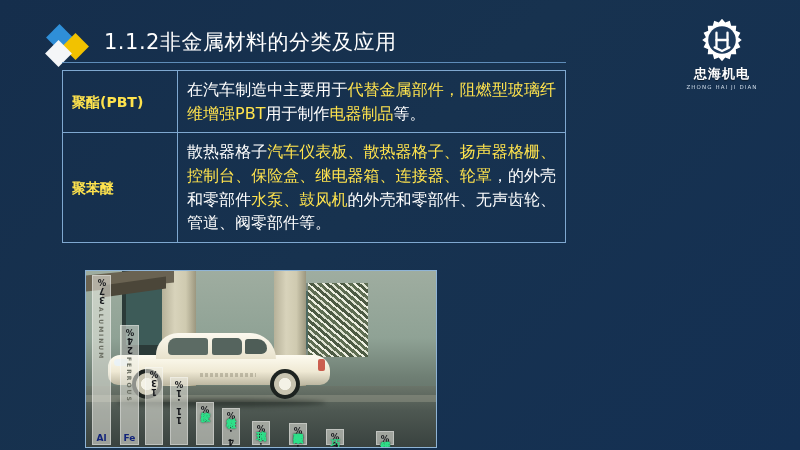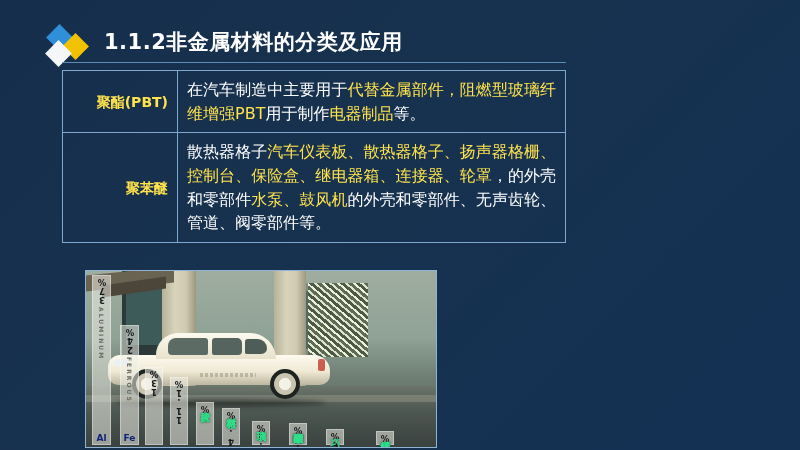--- a/index.html
+++ b/index.html
@@ -13,21 +13,21 @@
 
   
   .header{position:absolute;left:0;top:0;width:800px;height:62px;}
   .logo-diamonds{position:absolute;left:48px;top:28px;width:52px;height:36px;}
   .dmd{position:absolute;width:19px;height:19px;transform:rotate(45deg);}
   .dmd.blue{left:2px;top:0px;background:#2f8fd8;}
   .dmd.yellow{left:18px;top:9px;background:#f2c200;}
   .dmd.white{left:1px;top:16px;background:#f4f6f8;}
   .slide-title{
     position:absolute;left:104px;top:28px;
-    font-size:21px;font-weight:bold;color:#ffffff;letter-spacing:.5px;
+    font-size:21px;font-weight:normal;color:#ffffff;letter-spacing:.5px;
     white-space:nowrap;
   }
   .title-rule{position:absolute;left:62px;top:62px;width:504px;height:1px;background:#6b9ccb;opacity:.85;}
 
   
   .company{position:absolute;right:22px;top:16px;width:112px;height:78px;text-align:center;}
   .gear-wrap{width:100%;height:48px;display:flex;align-items:center;justify-content:center;}
   .company-name{
     font-size:13px;font-weight:bold;color:#ffffff;letter-spacing:1px;margin-top:1px;
     text-shadow:0 1px 1px rgba(0,0,0,.5);
@@ -38,21 +38,21 @@
   .tbl{
     position:absolute;left:62px;top:70px;width:504px;
     border-collapse:collapse;table-layout:fixed;
   }
   .tbl td{
     border:1px solid #7fa8d0;
     vertical-align:middle;
     padding:7px 9px;
     line-height:1.48;
   }
-  .col-name{width:96px;text-align:right;}
+  .col-name{width:96px;text-align:left;}
   .nm{font-size:14px;font-weight:bold;color:#ffe34d;white-space:nowrap;}
   .desc{font-size:16px;color:#ffffff;text-align:justify;}
   .hl{color:#ffe34d;}
 
   
   .pic{
     position:absolute;left:85px;top:270px;width:350px;height:176px;
     border:1px solid #8fb4d6;overflow:hidden;
     background:#b9bfa8;
   }
@@ -129,20 +129,38 @@
     <div class="logo-diamonds">
       <span class="dmd blue"></span>
       <span class="dmd yellow"></span>
       <span class="dmd white"></span>
     </div>
 
     <div class="slide-title">1.1.2非金属材料的分类及应用</div>
     <div class="title-rule"></div>
   </div>
 
+  <div class="company">
+    <div class="gear-wrap">
+      <svg width="46" height="46" viewBox="0 0 100 100" aria-hidden="true">
+        <g fill="#ffffff">
+          <path d="M50 4 L57 12 L67 8 L70 19 L81 19 L80 30 L90 34 L85 44 L93 50 L85 56 L90 66 L80 70 L81 81 L70 81 L67 92 L57 88 L50 96 L43 88 L33 92 L30 81 L19 81 L20 70 L10 66 L15 56 L7 50 L15 44 L10 34 L20 30 L19 19 L30 19 L33 8 L43 12 Z"></path>
+        </g>
+        <circle cx="50" cy="50" r="30" fill="#1d3a5c"></circle>
+        <g fill="none" stroke="#ffffff" stroke-width="5" stroke-linecap="round">
+          <path d="M38 34 L38 66"></path>
+          <path d="M62 34 L62 66"></path>
+          <path d="M38 50 L62 50"></path>
+        </g>
+        <path d="M34 66 L50 74 L66 66" fill="none" stroke="#ffffff" stroke-width="5" stroke-linecap="round"></path>
+      </svg>
+    </div>
+    <div class="company-name">忠海机电</div>
+    <div class="company-pinyin">ZHONG HAI JI DIAN</div>
+  </div>
 
   <table class="tbl">
     <tbody>
       <tr>
         <td class="col-name">
           <span class="nm">聚酯(PBT)</span>
         </td>
         <td>
           <div class="desc">
             <span>在汽车制造中主要用于</span><span class="hl">代替金属部件，阻燃型玻璃纤维增强PBT</span><span>用于制作</span><span class="hl">电器制品</span><span>等。</span>

